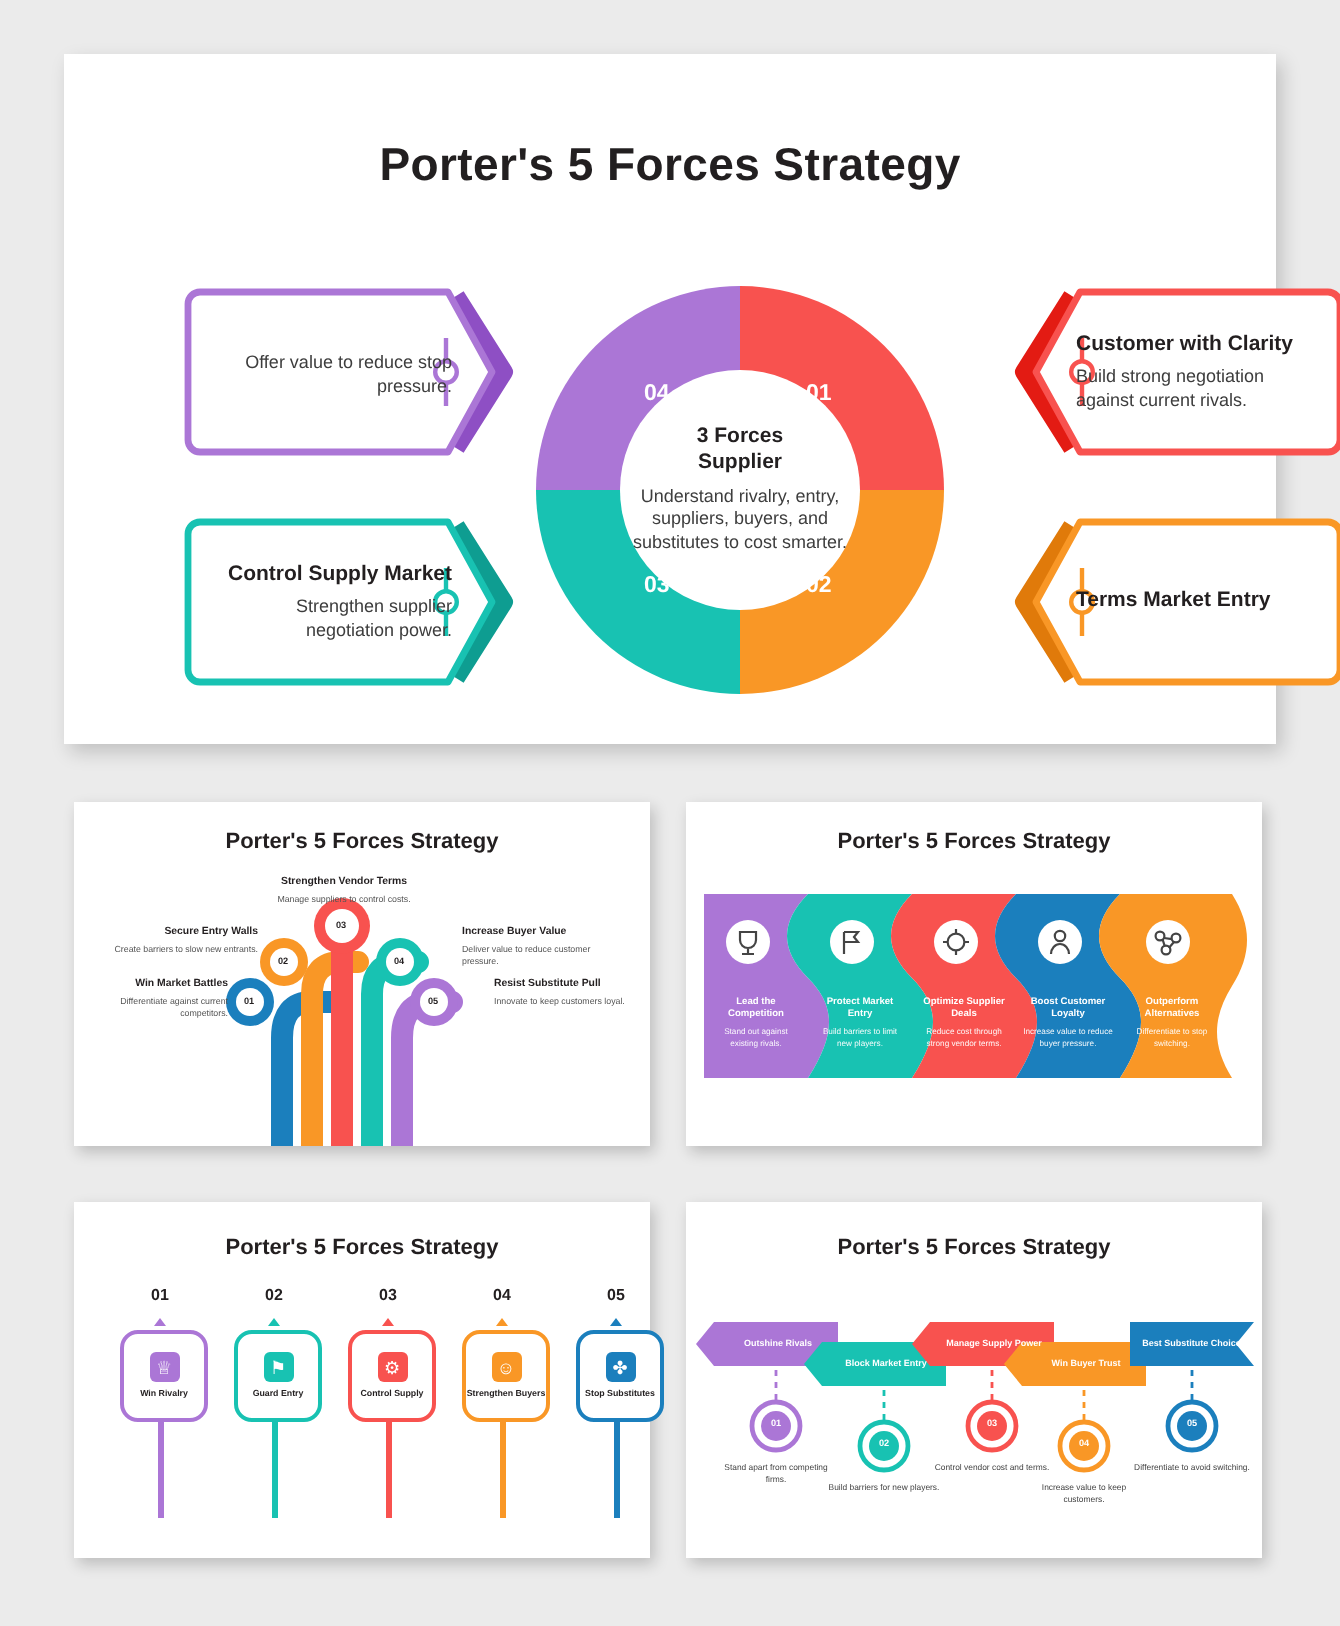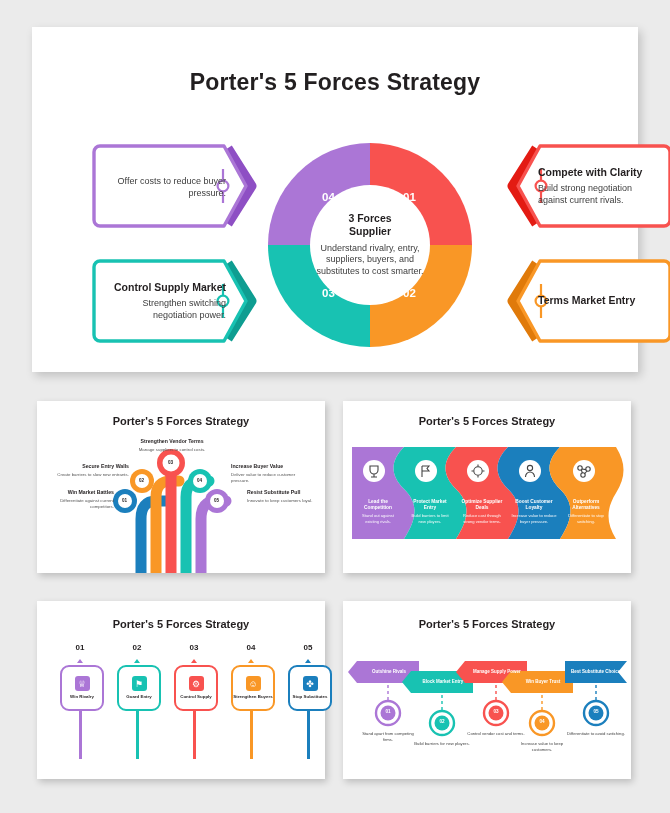--- a/index.html
+++ b/index.html
@@ -120,46 +120,46 @@
   </div>
 
   <div class="card left-card" id="card-tl">
     <svg class="deco" width="178" height="86" viewBox="0 0 178 86">
       <path d="M136 5 L160 43 L136 81" fill="none" stroke="#8e4fc4" stroke-width="9" stroke-linejoin="round"></path>
       <path d="M8 3 h124 l22 40 l-22 40 h-124 a6 6 0 0 1 -6 -6 v-68 a6 6 0 0 1 6 -6 z" fill="#ffffff" stroke="#ab76d6" stroke-width="3.4" stroke-linejoin="round"></path>
       <line x1="131" y1="26" x2="131" y2="60" stroke="#ab76d6" stroke-width="2.2"></line>
       <circle cx="131" cy="43" r="5.4" fill="#ffffff" stroke="#ab76d6" stroke-width="2.2"></circle>
     </svg>
     <div class="card-txt">
-      <div class="card-p">Offer costs to reduce buyer pressure.</div>
+      <div class="card-p">Offer value to reduce stop pressure.</div>
     </div>
   </div>
 
   <div class="card left-card" id="card-bl">
     <svg class="deco" width="178" height="86" viewBox="0 0 178 86">
       <path d="M136 5 L160 43 L136 81" fill="none" stroke="#0e9d91" stroke-width="9" stroke-linejoin="round"></path>
       <path d="M8 3 h124 l22 40 l-22 40 h-124 a6 6 0 0 1 -6 -6 v-68 a6 6 0 0 1 6 -6 z" fill="#ffffff" stroke="#18c2b2" stroke-width="3.4" stroke-linejoin="round"></path>
       <line x1="131" y1="26" x2="131" y2="60" stroke="#18c2b2" stroke-width="2.2"></line>
       <circle cx="131" cy="43" r="5.4" fill="#ffffff" stroke="#18c2b2" stroke-width="2.2"></circle>
     </svg>
     <div class="card-txt">
       <div class="card-h">Control Supply Market</div>
-      <div class="card-p">Strengthen switching negotiation power.</div>
+      <div class="card-p">Strengthen supplier negotiation power.</div>
     </div>
   </div>
 
   <div class="card right-card" id="card-tr">
     <svg class="deco" width="178" height="86" viewBox="0 0 178 86">
       <path d="M42 5 L18 43 L42 81" fill="none" stroke="#e31b13" stroke-width="9" stroke-linejoin="round"></path>
       <path d="M170 3 h-124 l-22 40 l22 40 h124 a6 6 0 0 0 6 -6 v-68 a6 6 0 0 0 -6 -6 z" fill="#ffffff" stroke="#f8524f" stroke-width="3.4" stroke-linejoin="round"></path>
       <line x1="47" y1="26" x2="47" y2="60" stroke="#f8524f" stroke-width="2.2"></line>
       <circle cx="47" cy="43" r="5.4" fill="#ffffff" stroke="#f8524f" stroke-width="2.2"></circle>
     </svg>
     <div class="card-txt">
-      <div class="card-h">Compete with Clarity</div>
+      <div class="card-h">Customer with Clarity</div>
       <div class="card-p">Build strong negotiation against current rivals.</div>
     </div>
   </div>
 
   <div class="card right-card" id="card-br">
     <svg class="deco" width="178" height="86" viewBox="0 0 178 86">
       <path d="M42 5 L18 43 L42 81" fill="none" stroke="#e07a0a" stroke-width="9" stroke-linejoin="round"></path>
       <path d="M170 3 h-124 l-22 40 l22 40 h124 a6 6 0 0 0 6 -6 v-68 a6 6 0 0 0 -6 -6 z" fill="#ffffff" stroke="#f99726" stroke-width="3.4" stroke-linejoin="round"></path>
       <line x1="47" y1="26" x2="47" y2="60" stroke="#f99726" stroke-width="2.2"></line>
       <circle cx="47" cy="43" r="5.4" fill="#ffffff" stroke="#f99726" stroke-width="2.2"></circle>

